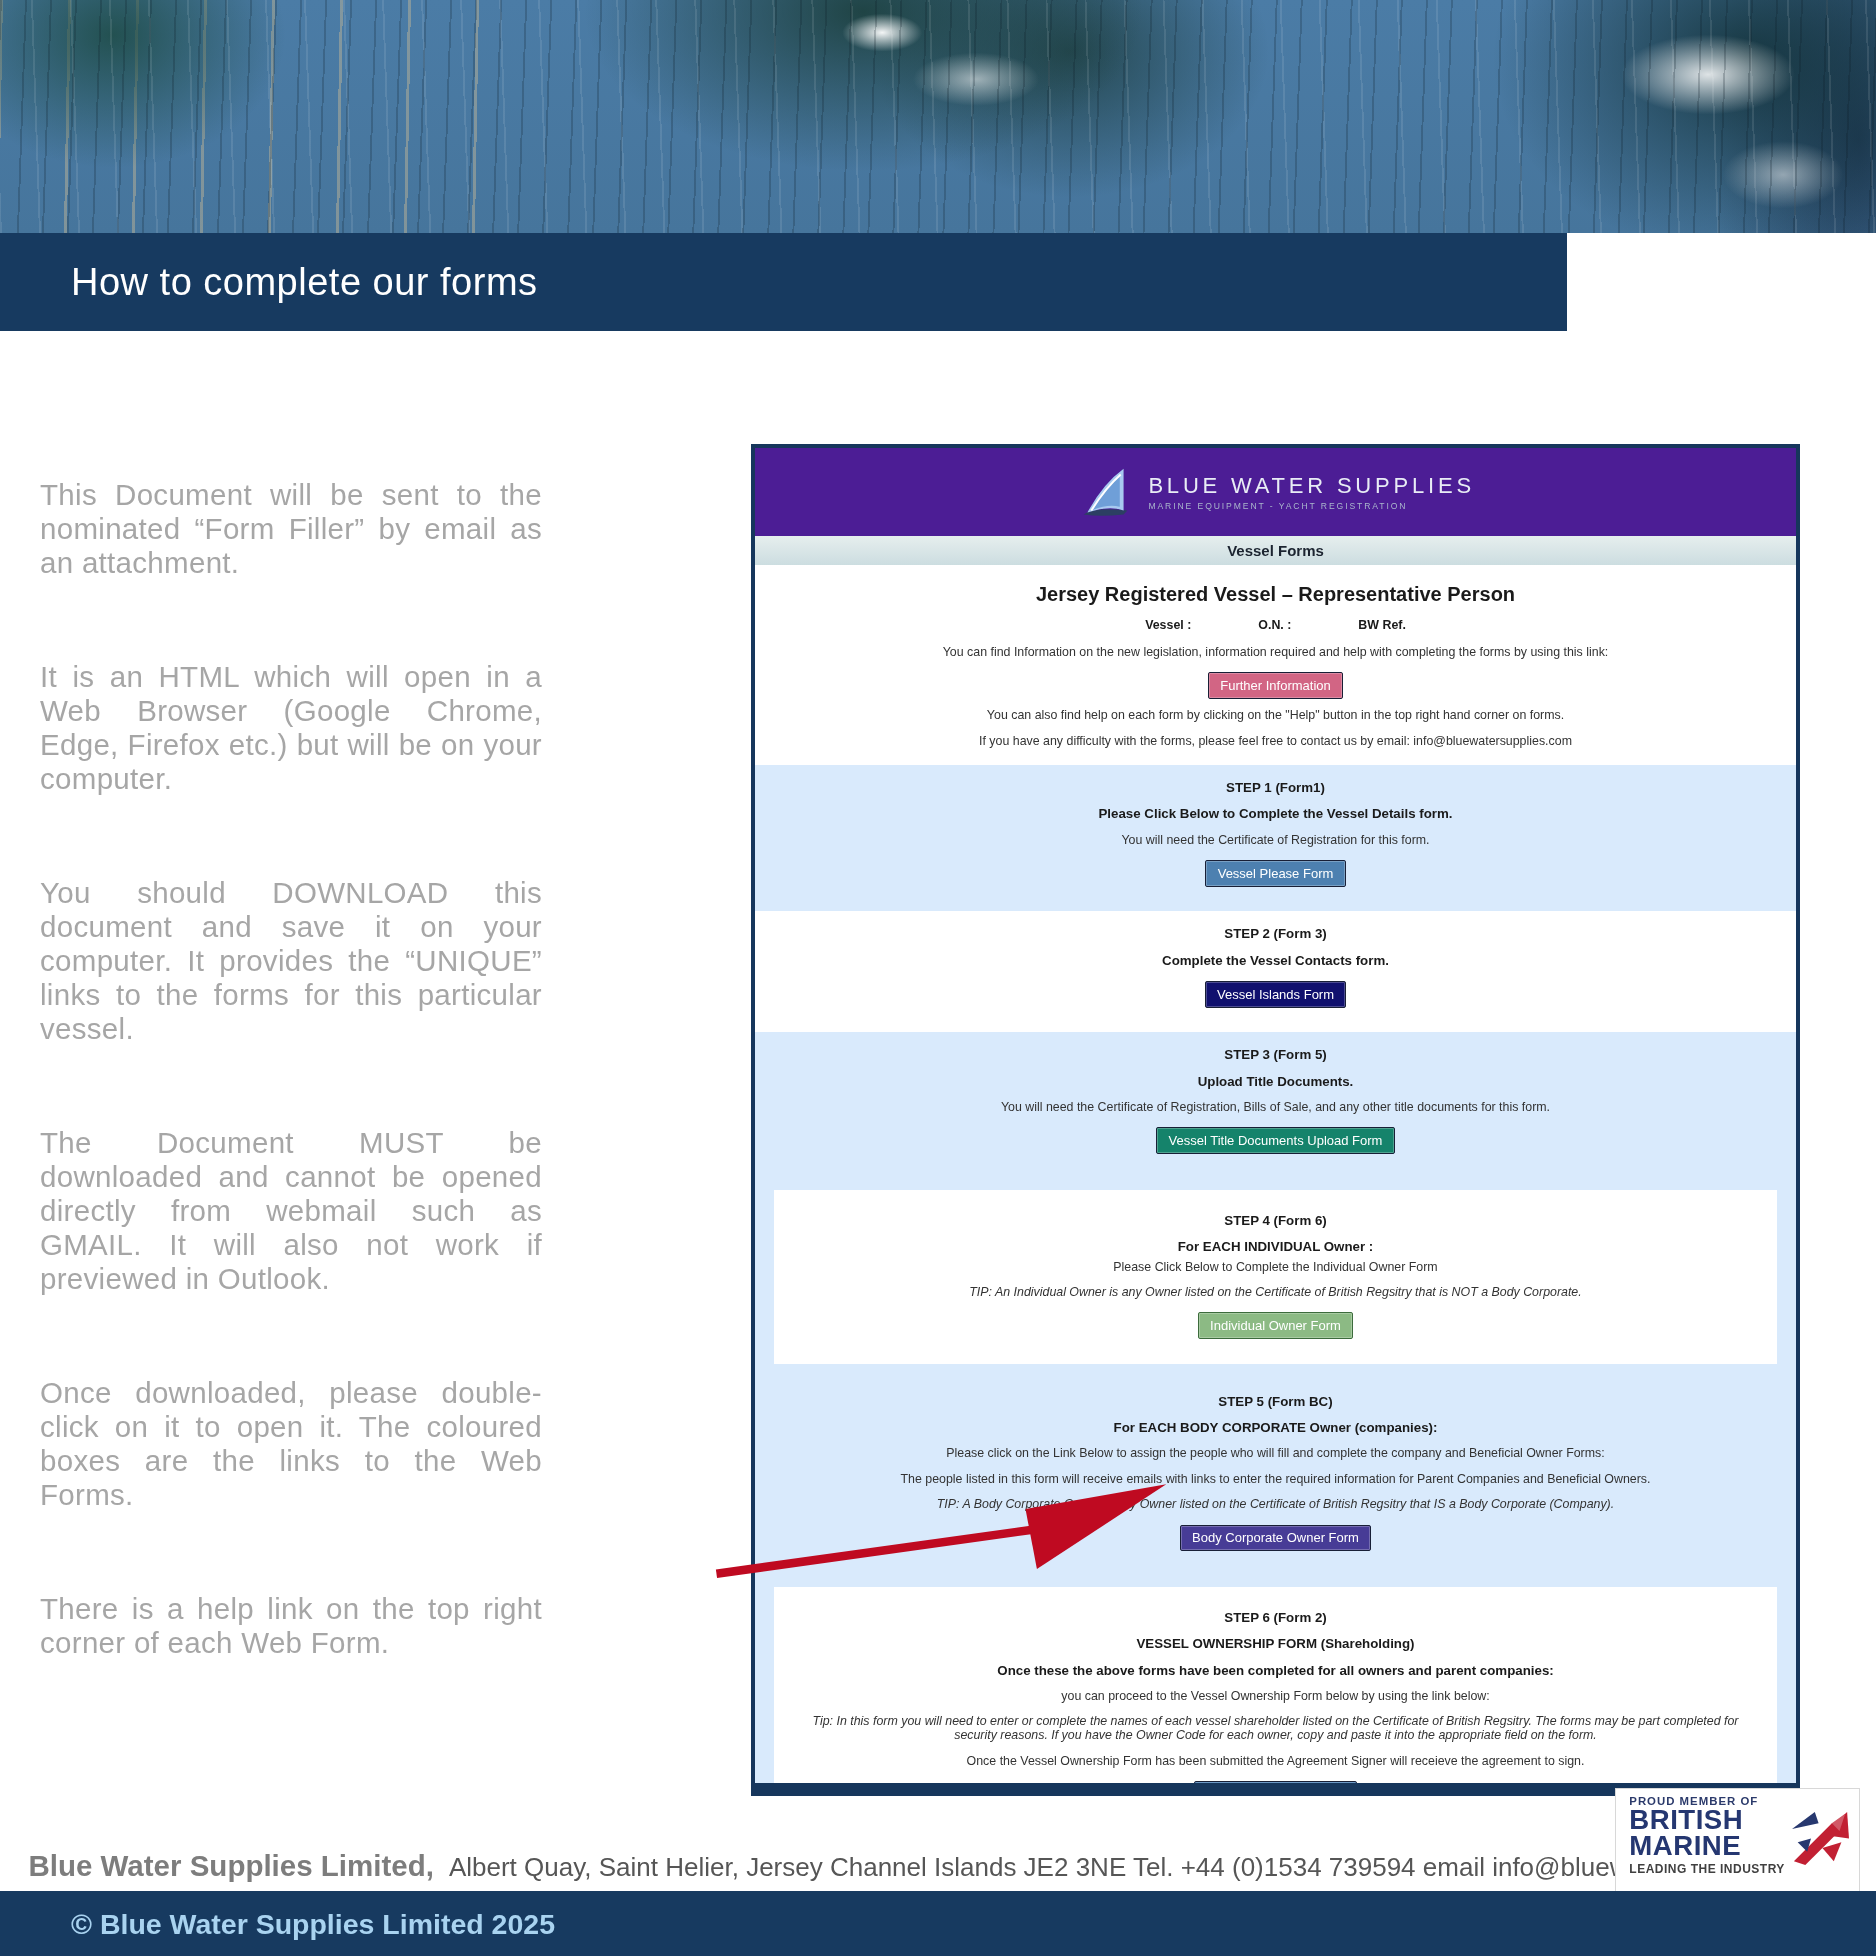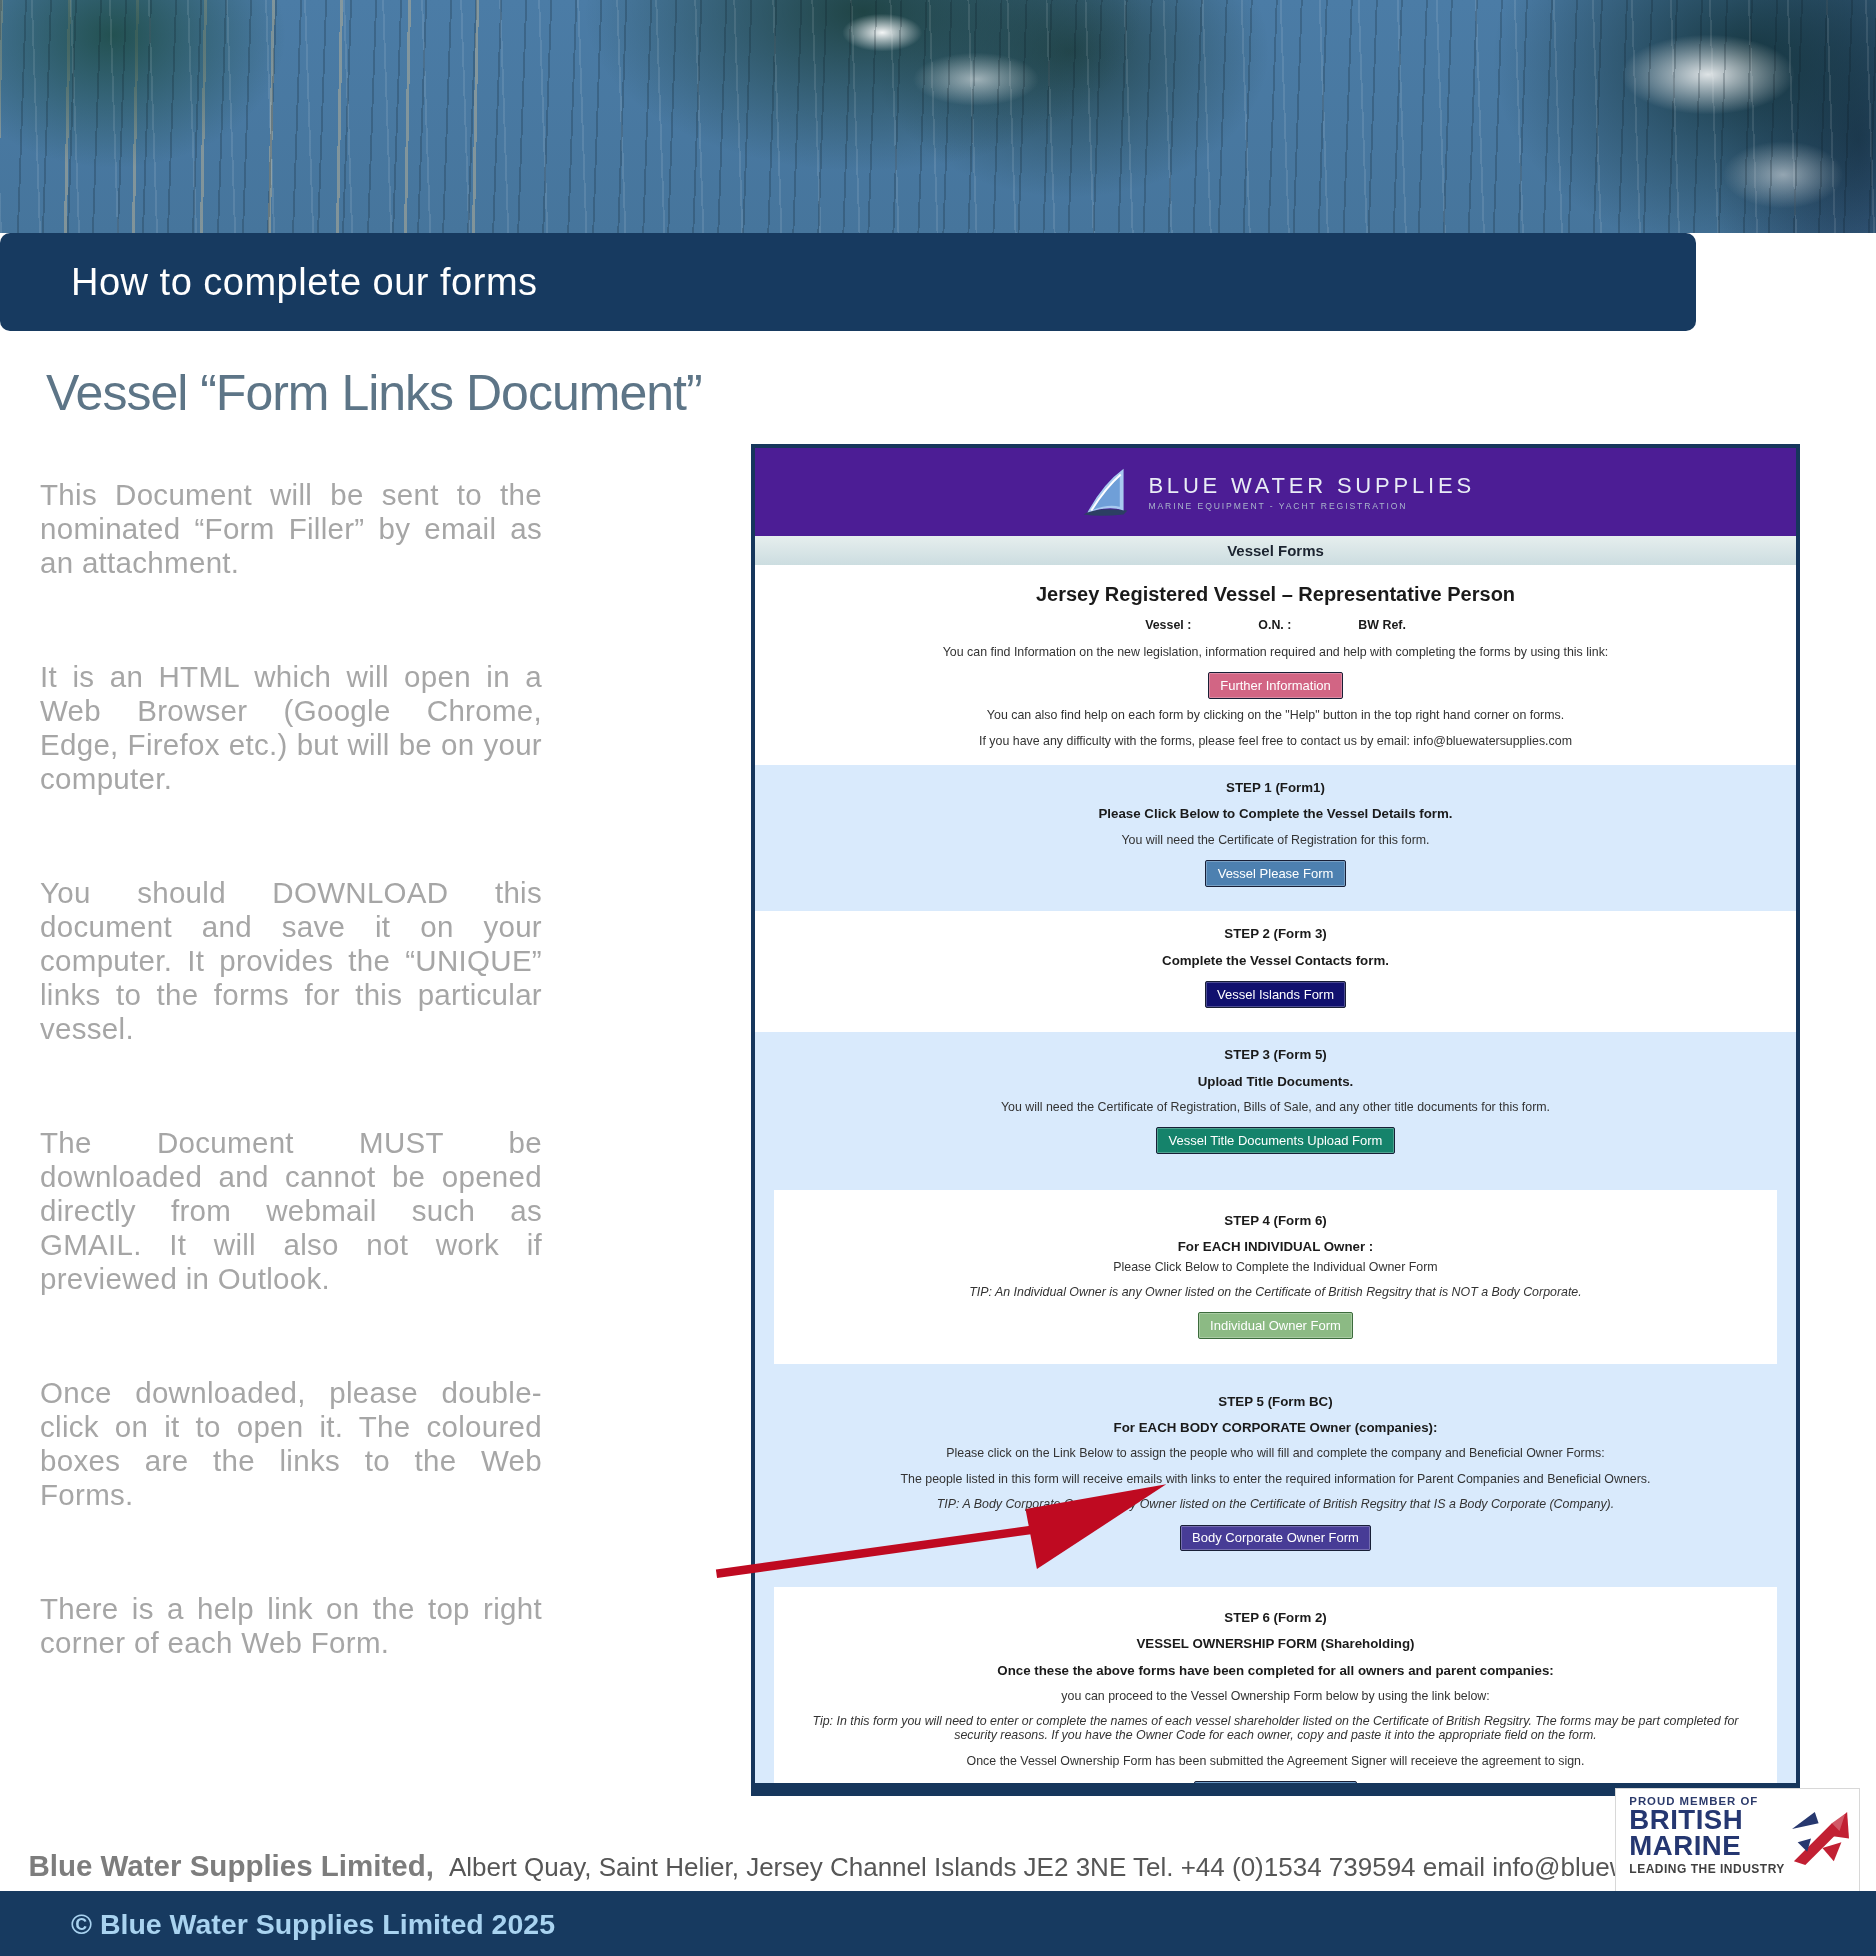--- a/index.html
+++ b/index.html
@@ -19,22 +19,22 @@
       radial-gradient(399px 228px at 46% 5%, rgba(24,58,52,.85), transparent 70%),
       radial-gradient(285px 209px at 57% 22%, rgba(20,50,45,.7), transparent 70%),
       radial-gradient(361px 285px at 93% 25%, rgba(15,45,50,.85), transparent 70%),
       radial-gradient(209px 399px at 99% 60%, rgba(18,38,62,.7), transparent 70%),
       repeating-linear-gradient(91deg, rgba(200,185,150,.45) 0 2.9px, transparent 2.9px 68px),
       linear-gradient(180deg,#4b7ca6,#46759c);
     background-repeat:no-repeat,no-repeat,no-repeat,no-repeat,no-repeat,no-repeat,no-repeat,no-repeat,no-repeat,no-repeat,no-repeat,no-repeat,no-repeat;
     background-size:100% 100%,100% 100%,100% 100%,100% 100%,100% 100%,100% 100%,100% 100%,100% 100%,100% 100%,100% 100%,100% 100%,533px 100%,100% 100%;}
 
   
-  .title-bar{position:absolute;left:0;top:233px;width:1696px;height:98px;background:#173a60;
-             display:flex;align-items:center;border-radius:10px;}
+  .title-bar{position:absolute;left:0;top:233px;width:1567px;height:98px;background:#173a60;
+             display:flex;align-items:center;}
   .title-bar .t{color:#ffffff;font-size:38px;letter-spacing:0.5px;margin-left:71px;font-weight:400;}
 
   
   .main-heading{position:absolute;left:46px;top:364px;color:#5d7587;font-size:50px;
                 font-weight:400;letter-spacing:-1px;}
 
   
   .left-col{position:absolute;left:40px;top:478px;width:502px;}
   .left-col p{margin:0 0 80px 0;color:#a6a6a6;font-size:29.5px;line-height:34px;
               text-align:justify;letter-spacing:0.3px;}
@@ -91,21 +91,20 @@
 <body>
 
 <div class="page">
 
   <div class="hero"></div>
 
   <div class="title-bar">
     <div class="t">How to complete our forms</div>
   </div>
 
-  <div class="main-heading">Vessel “Form Links Document”</div>
 
   <div class="left-col">
     <p>This Document will be sent to the nominated “Form Filler”  by email as an attachment.</p>
     <p>It is an HTML  which will open in a Web Browser (Google Chrome, Edge, Firefox etc.) but will be on your computer.</p>
     <p>You should DOWNLOAD this document and save it on your computer.  It provides the “UNIQUE” links to the forms for this particular vessel.</p>
     <p>The Document MUST be downloaded and cannot be opened directly from webmail such as GMAIL.  It will also not work if previewed in Outlook.</p>
     <p>Once downloaded, please double-click on it to open it.  The coloured boxes are the links to the Web Forms.</p>
     <p>There is a help link on the top right corner of each Web Form.</p>
   </div>
 

